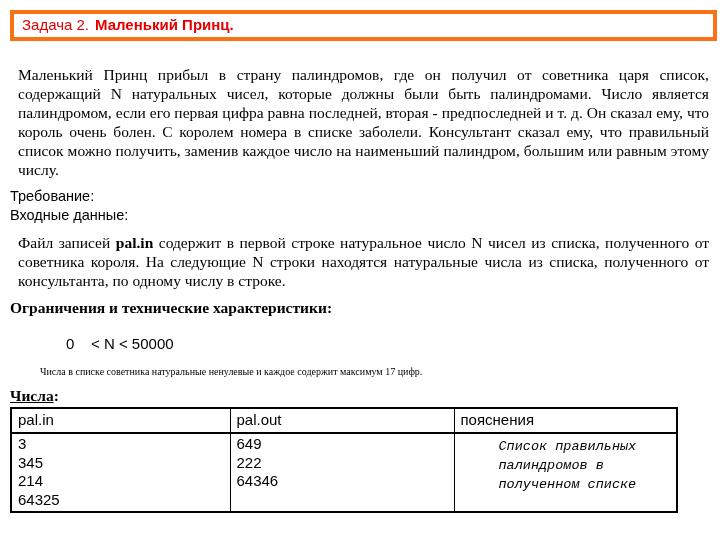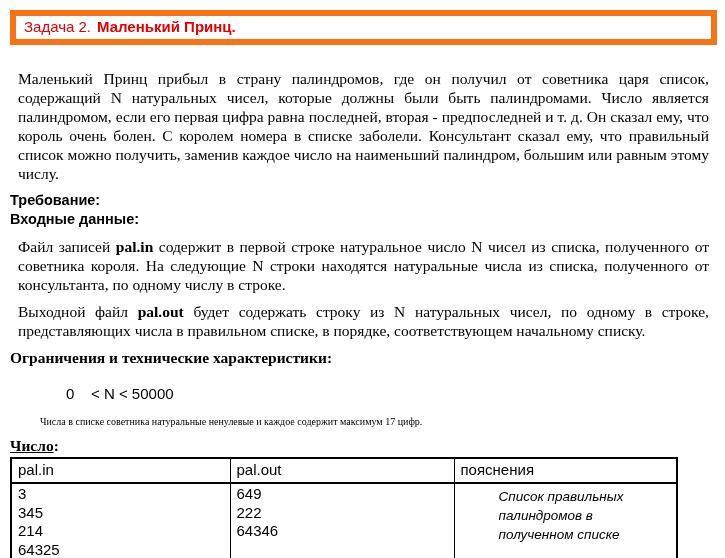--- a/index.html
+++ b/index.html
@@ -5,33 +5,33 @@
   html, body { margin:0; padding:0; background:#ffffff; }
   body {
     width:725px; height:558px; overflow:hidden;
     font-family:"Liberation Serif","DejaVu Serif",serif;
     color:#000;
   }
   .page { width:707px; padding:10px 8px 0 10px; }
 
   
   .task-box {
-    border:6px solid #f97316;
+    border:4px solid #f97316;
     padding:2px 8px 3px 8px;
     margin:0 0 24px 0;
     font-family:"Liberation Sans","DejaVu Sans",sans-serif;
     font-size:15px; line-height:18px;
   }
   .task-label { color:var(--accent-red,#e60000); margin-right:6px; }
   .task-title { color:var(--accent-red,#e60000); font-weight:700; }
 
   p.body-text { margin:8px; text-align:justify; font-size:15.5px; line-height:19px; }
   .h-sans {
     font-family:"Liberation Sans","DejaVu Sans",sans-serif;
-    font-weight:700; font-size:14.5px; line-height:19px;
+    font-weight:400; font-size:14.5px; line-height:19px;
   }
   .h-serif { font-weight:700; font-size:15.5px; line-height:19px; }
   .file-name { font-weight:700; }
 
   .range-line {
     font-family:"Liberation Sans","DejaVu Sans",sans-serif;
     font-size:15px; line-height:19px;
     padding-left:56px; white-space:pre;
     margin:17px 0 9px 0;
   }
@@ -51,21 +51,21 @@
   table.example thead th {
     font-family:"Liberation Sans","DejaVu Sans",sans-serif;
     font-weight:400; font-size:15px; line-height:20px;
     border-bottom:2px solid #000;
   }
   table.example tbody td {
     font-family:"Liberation Sans","DejaVu Sans",sans-serif;
     font-size:15px; line-height:18.5px; height:72px;
   }
   table.example td.explain {
-    font-family:Liberation Sans, sans-serif;
+    font-family:Liberation Mono, monospace;
     font-style:italic; font-size:13.5px; line-height:19px;
     padding-top:3px;
     padding-left:44px;
   }
 </style>
 </head>
 <body style="--accent-red: #e60000;">
 
 <div class="page">
 
@@ -73,27 +73,26 @@
     <span class="task-label">Задача 2.</span><span class="task-title">Маленький Принц.</span>
   </div>
 
   <p class="body-text">Маленький Принц прибыл в страну палиндромов, где он получил от советника царя список, содержащий N натуральных чисел, которые должны были быть палиндромами. Число является палиндромом, если его первая цифра равна последней, вторая - предпоследней и т. д. Он сказал ему, что король очень болен. С королем номера в списке заболели. Консультант сказал ему, что правильный список можно получить, заменив каждое число на наименьший палиндром, большим или равным этому числу.</p>
 
   <div class="h-sans">Требование:</div>
 
   <div class="h-sans">Входные данные:</div>
   <p class="body-text"><span>Файл записей </span><span class="file-name">pal.in</span><span> содержит в первой строке натуральное число N чисел из списка, полученного от советника короля. На следующие N строки находятся натуральные числа из списка, полученного от консультанта, по одному числу в строке.</span></p>
 
-  <p class="body-text"><span>Выходной файл </span><span class="file-name">pal.out</span><span> будет содержать строку из N натуральных чисел, по одному в строке, представляющих числа в правильном списке, в порядке, соответствующем начальному списку.</span></p>
 
   <div class="h-serif">Ограничения и технические характеристики:</div>
   <div class="range-line">0    &lt; N &lt; 50000</div>
   <div class="note-line">Числа в списке советника натуральные ненулевые и каждое содержит максимум 17 цифр.</div>
 
-  <div class="example-heading"><span class="underlined">Число</span><span>:</span></div>
+  <div class="example-heading"><span class="underlined">Числа</span><span>:</span></div>
 
   <table class="example">
     <colgroup>
       <col style="width:219px">
       <col style="width:224px">
       <col style="width:223px">
     </colgroup>
     <thead>
       <tr>
         <th>pal.in</th>

